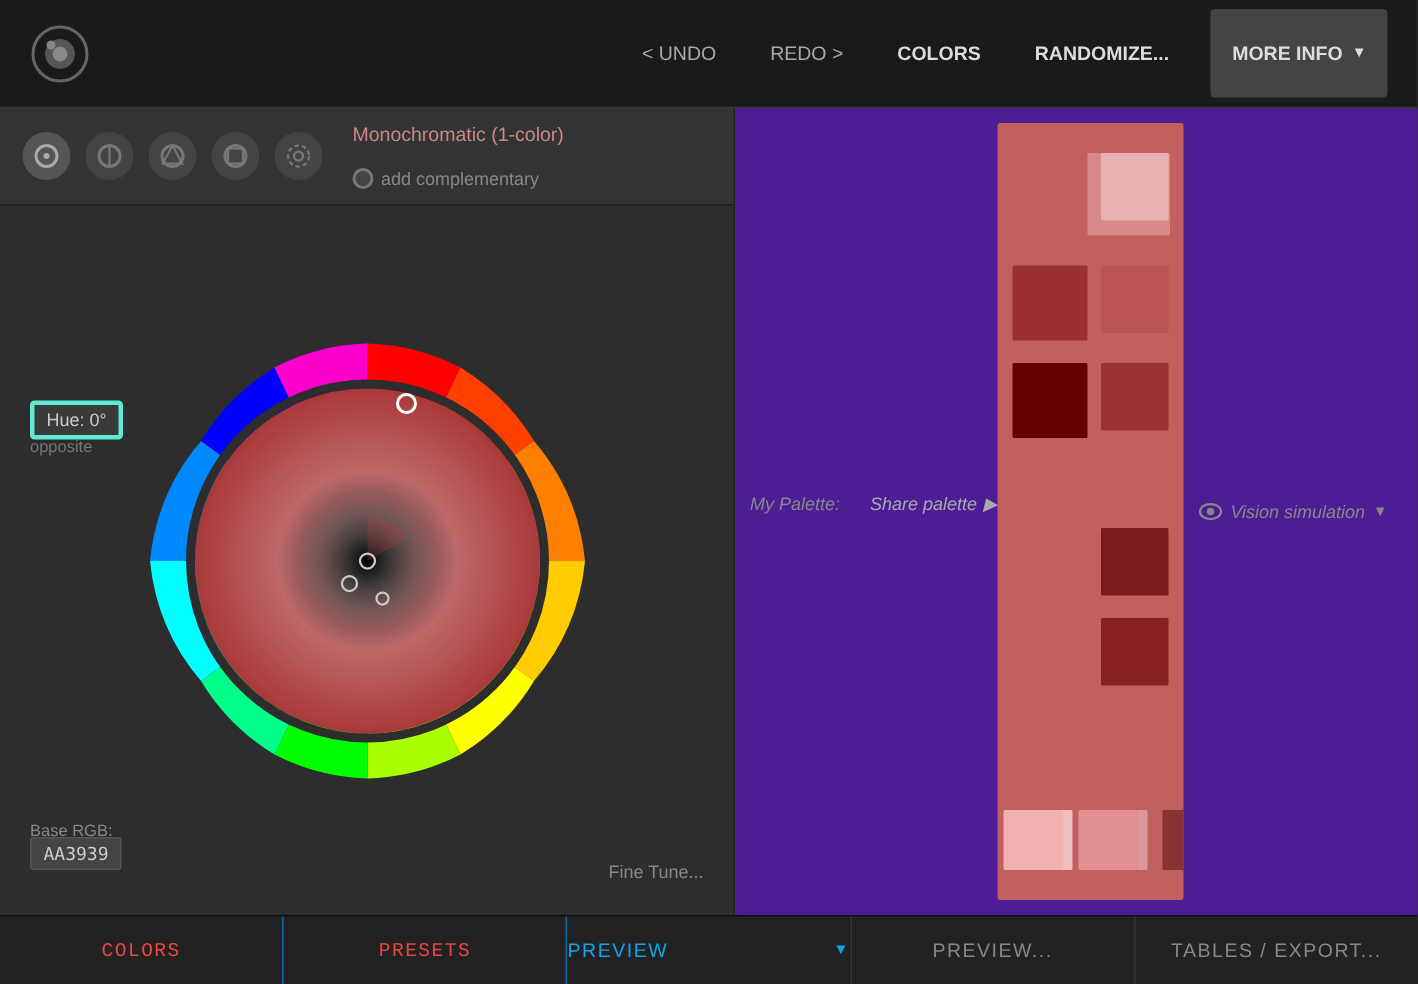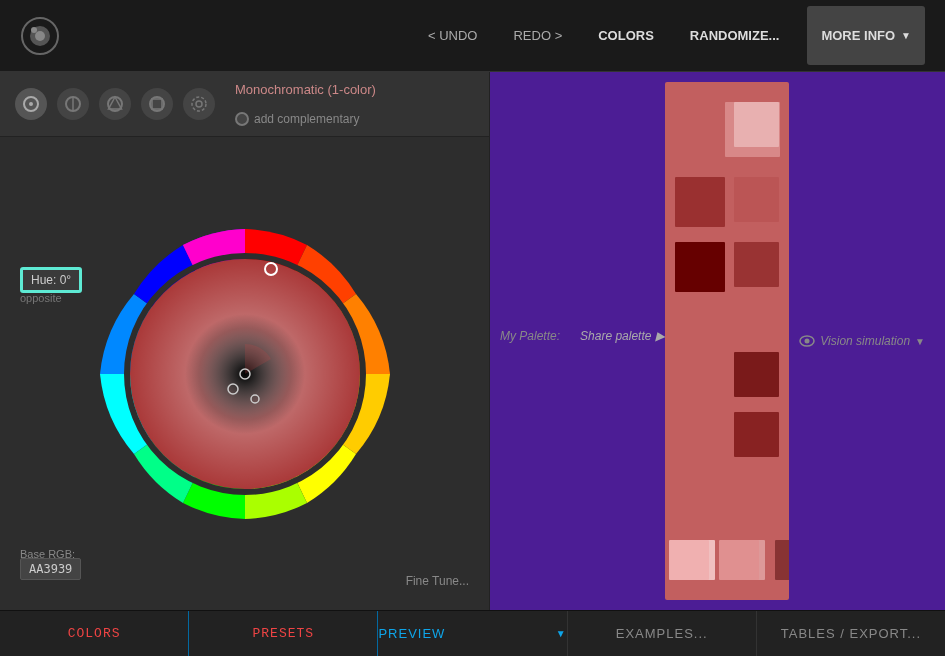--- a/index.html
+++ b/index.html
@@ -502,18 +502,18 @@
     <span>COLORS</span>
   </div>
   <div class="bottom-tab">
     <span>PRESETS</span>
   </div>
   <div id="preview-tab">
     <span>PREVIEW</span>
     <span style="font-size:10px;">▼</span>
   </div>
   <div class="bottom-tab-right" style="flex:1;display:flex;align-items:center;justify-content:center;border-right:1px solid #333;font-size:13px;color:#888;letter-spacing:1px;cursor:pointer;">
-    <span>EXAMPLES...</span>
+    <span>PREVIEW...</span>
   </div>
   <div class="bottom-tab-right" style="flex:1;display:flex;align-items:center;justify-content:center;border-right:none;font-size:13px;color:#888;letter-spacing:1px;cursor:pointer;">
     <span>TABLES / EXPORT...</span>
   </div>
 </div>
 
 </body></html>

